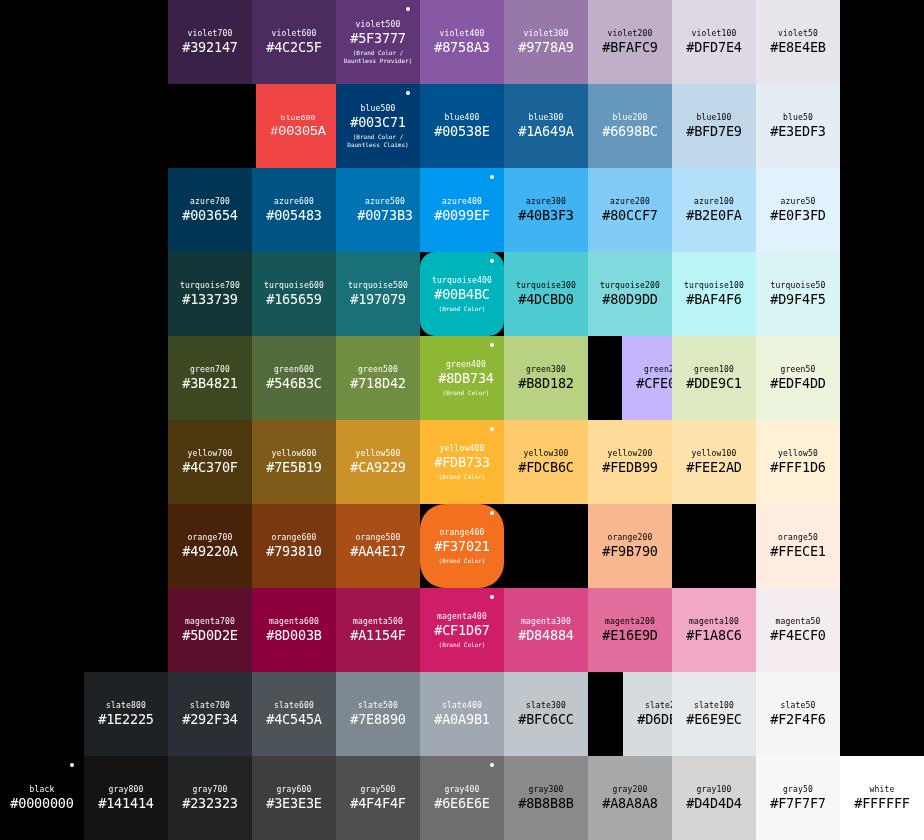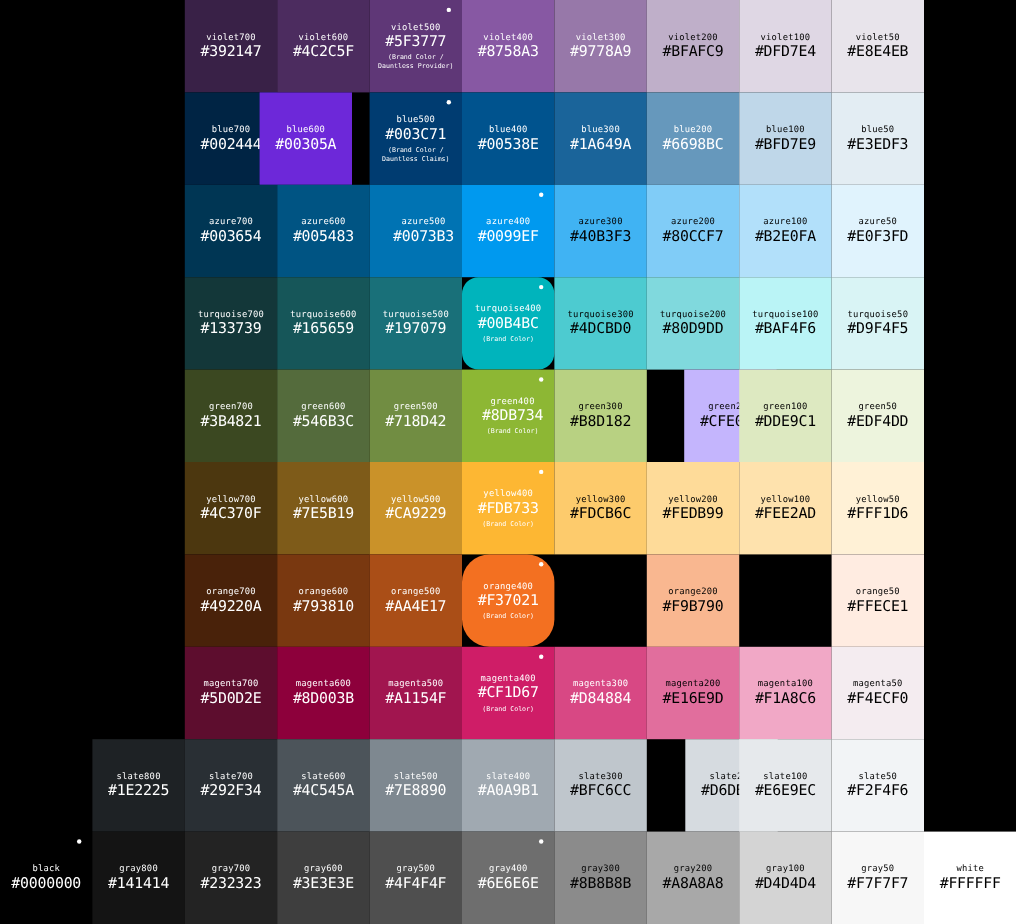--- a/index.html
+++ b/index.html
@@ -94,25 +94,21 @@
       <div class="sw-hex dark-text">#BFAFC9</div>
     </div>
     <div class="swatch" style="left: 672px; top: 0px; background: rgb(223, 215, 228);">
       <div class="sw-name dark-text">violet100</div>
       <div class="sw-hex dark-text">#DFD7E4</div>
     </div>
     <div class="swatch" style="left: 756px; top: 0px; background: rgb(232, 228, 235);">
       <div class="sw-name dark-text">violet50</div>
       <div class="sw-hex dark-text">#E8E4EB</div>
     </div>
-    <div class="swatch" style="left: 168px; top: 84px; background: rgb(0, 36, 68);">
-      <div class="sw-name light-text">blue700</div>
-      <div class="sw-hex light-text">#002444</div>
-    </div>
-    <div class="swatch" style="left: 236px; top: 84px; background: #6d28d9;">
+    <div class="swatch" style="left: 256px; top: 84px; background: #ef4444; font-family: Liberation Mono, monospace;">
       <div class="sw-name light-text">blue600</div>
       <div class="sw-hex light-text">#00305A</div>
     </div>
     <div class="swatch" style="left: 336px; top: 84px; background: rgb(0, 60, 113);">
       <span class="sw-dot"></span>
       <div class="sw-name light-text">blue500</div>
       <div class="sw-hex light-text">#003C71</div>
       <div class="sw-note light-text">(Brand Color /
 Dauntless Claims)</div>
     </div>

